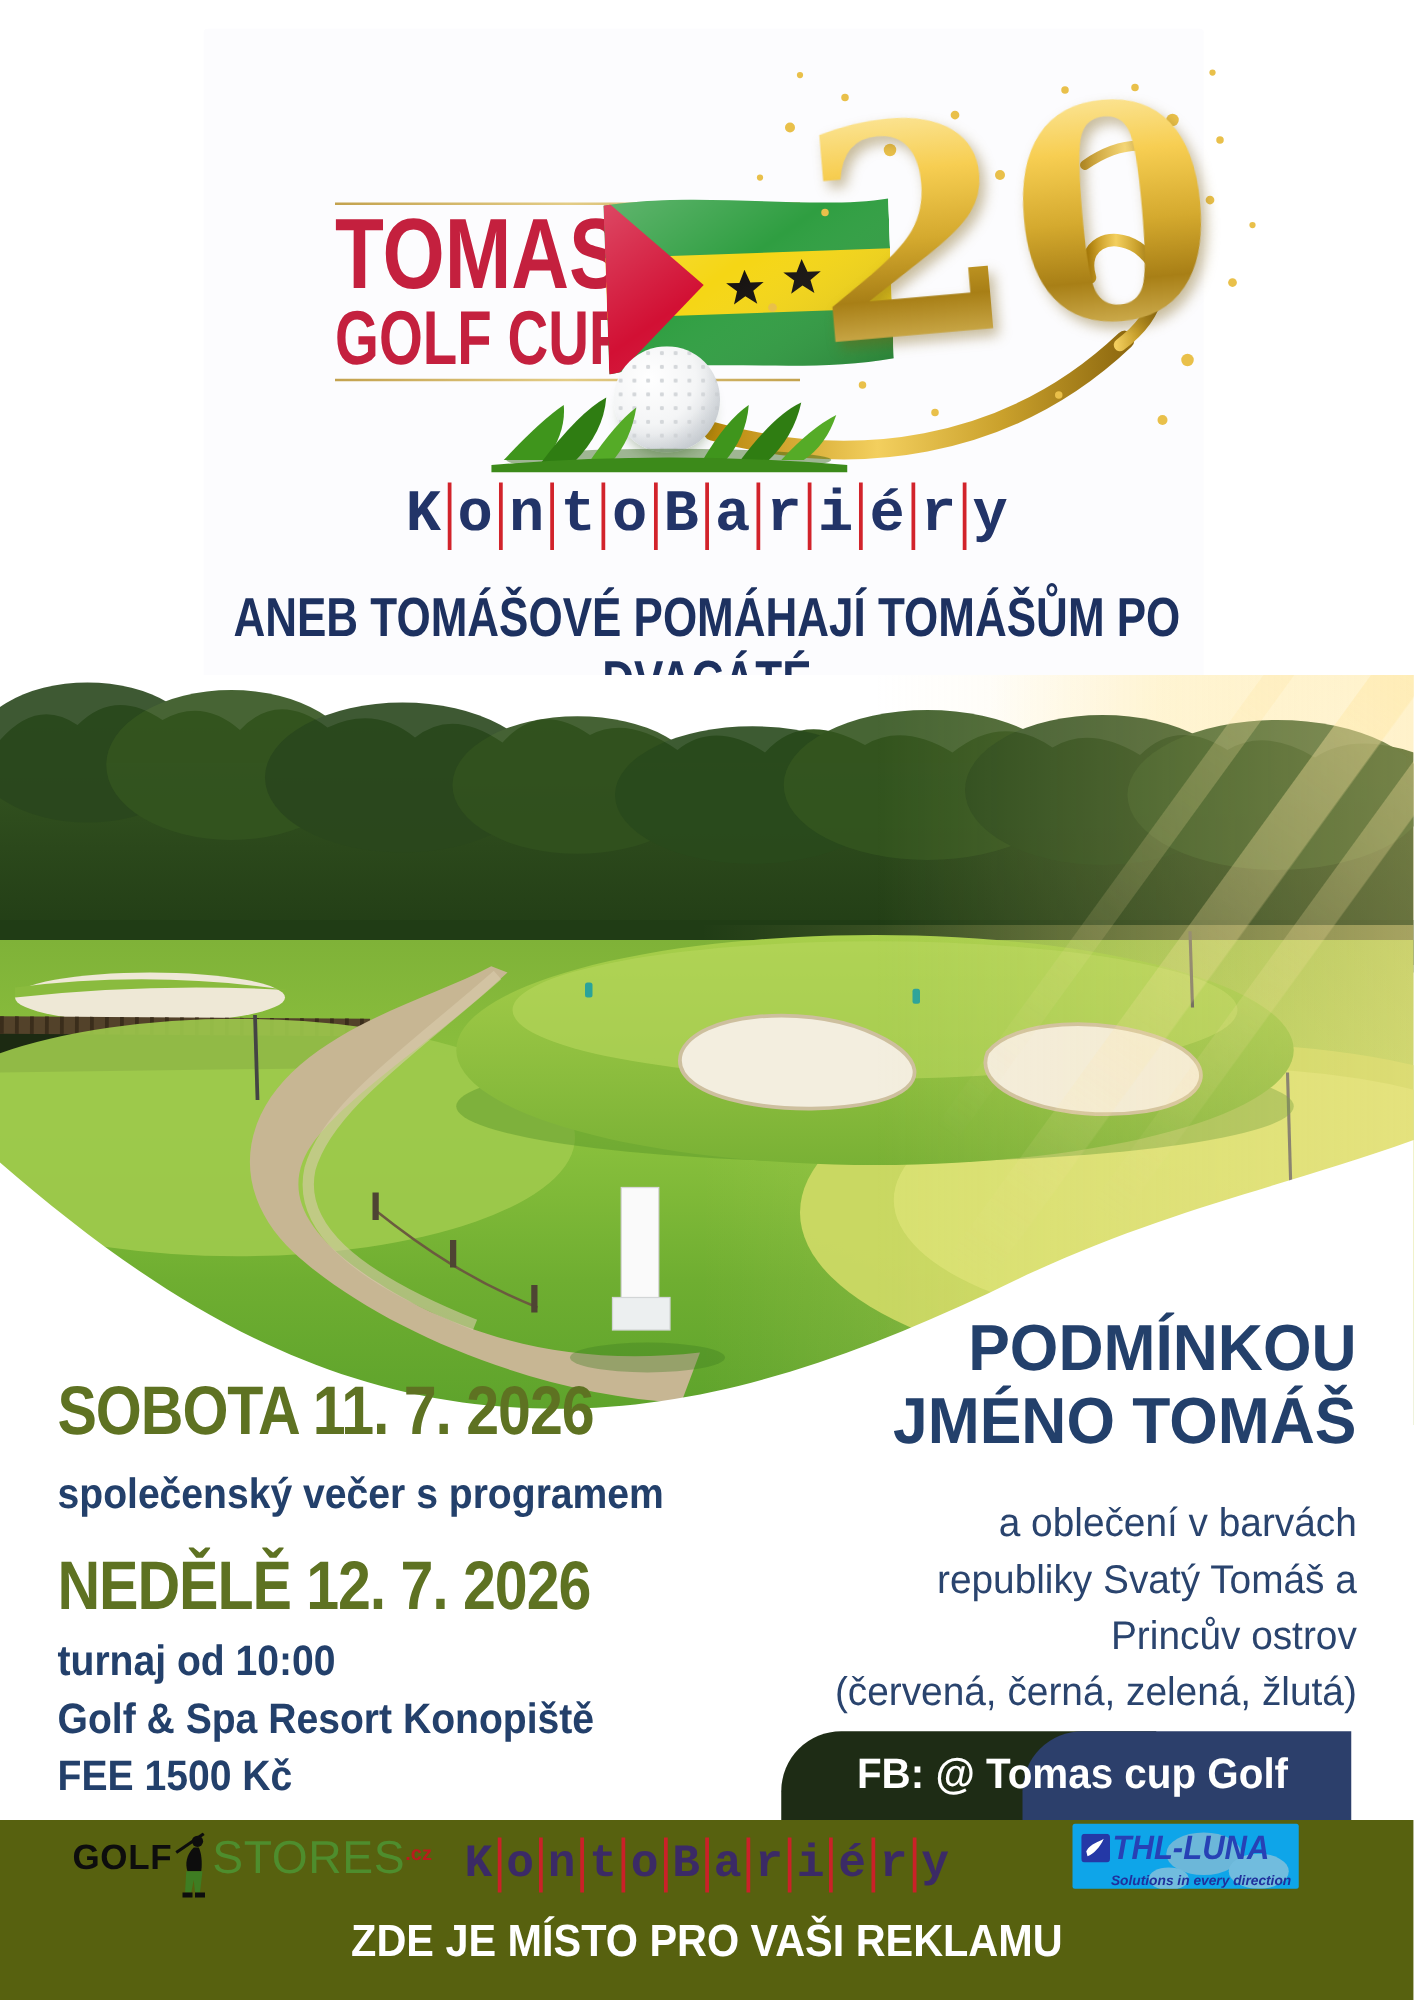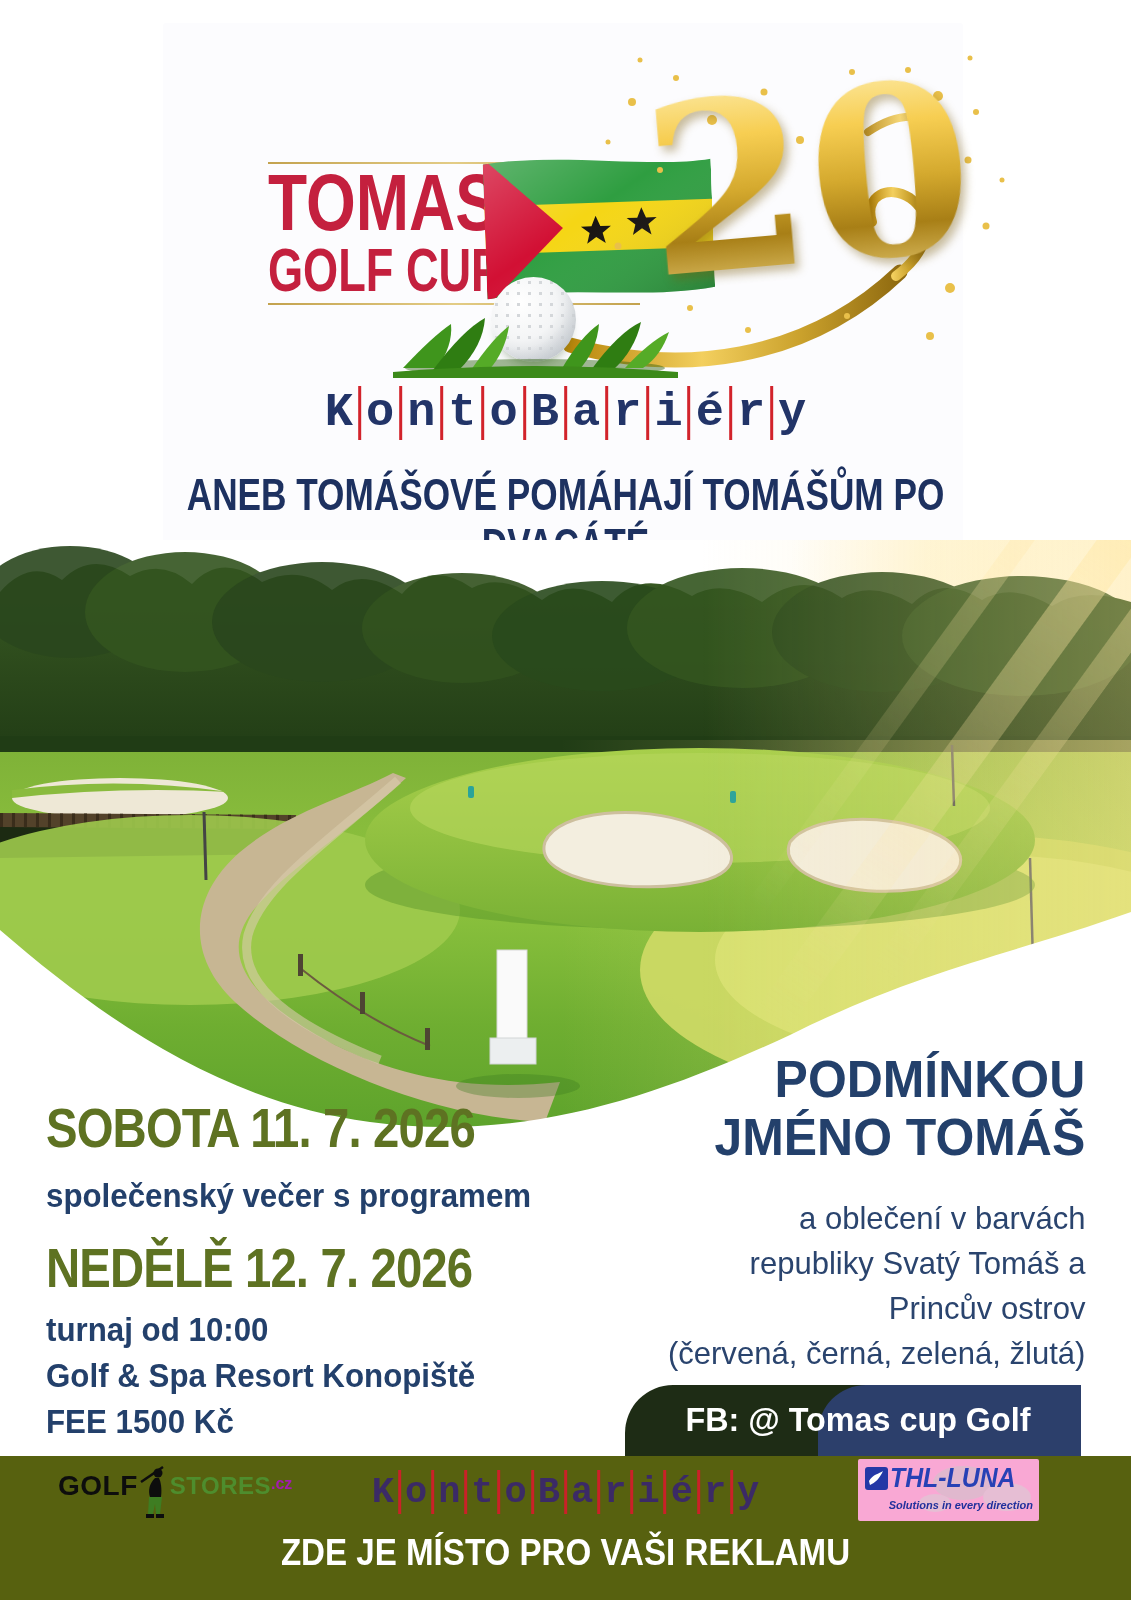--- a/index.html
+++ b/index.html
@@ -73,24 +73,24 @@
             background:#1e2c15;border-radius:48px 0 0 0;}
   .fb-navy{position:absolute;left:818px;top:1385px;width:263px;height:71px;
            background:#2c3f6b;border-radius:48px 0 0 0;}
   .fb-text{position:absolute;left:648px;top:1400px;width:420px;text-align:center;
            color:#ffffff;font-weight:800;font-size:34px;transform:scaleX(.95);white-space:nowrap;}
 
   
   .footer-band{position:absolute;left:0;top:1456px;width:1131px;height:144px;background:#57610f;}
   .gs-logo{position:absolute;left:58px;top:1466px;display:flex;align-items:flex-start;}
   .gs-golf{font-weight:900;font-size:28px;color:#0d0d0d;letter-spacing:.5px;line-height:40px;}
-  .gs-stores{font-weight:700;font-size:24px;color:#4e8d2d;letter-spacing:.5px;line-height:40px;}
-  .gs-cz{font-weight:700;font-size:16px;color:#a21caf;line-height:36px;}
+  .gs-stores{font-weight:400;font-size:37px;color:#4e8d2d;letter-spacing:.5px;line-height:40px;}
+  .gs-cz{font-weight:700;font-size:16px;color:#b91c1c;line-height:36px;}
   .gs-golfer{width:42px;height:58px;margin:0 -5px;}
-  .thl-box{position:absolute;left:858px;top:1459px;width:181px;height:62px;background:#f9a8d4;
+  .thl-box{position:absolute;left:858px;top:1459px;width:181px;height:52px;background:#0ea5e9;
            border-radius:2px;overflow:hidden;}
   .thl-globe{position:absolute;right:4px;top:4px;width:120px;height:54px;opacity:.5;}
   .thl-icon{position:absolute;left:7px;top:8px;width:23px;height:23px;}
   .thl-name{position:absolute;left:32px;top:4px;font-weight:900;font-style:italic;font-size:27px;
             color:#2741b5;transform:scaleX(.92);transform-origin:left top;white-space:nowrap;}
   .thl-slogan{position:absolute;right:6px;top:40px;font-weight:700;font-style:italic;font-size:11px;
             color:#20309c;white-space:nowrap;}
   .ad-text{position:absolute;left:0;right:0;top:1532px;text-align:center;color:#ffffff;
            font-weight:800;font-size:36px;transform:scaleX(.92);}
 </style>

